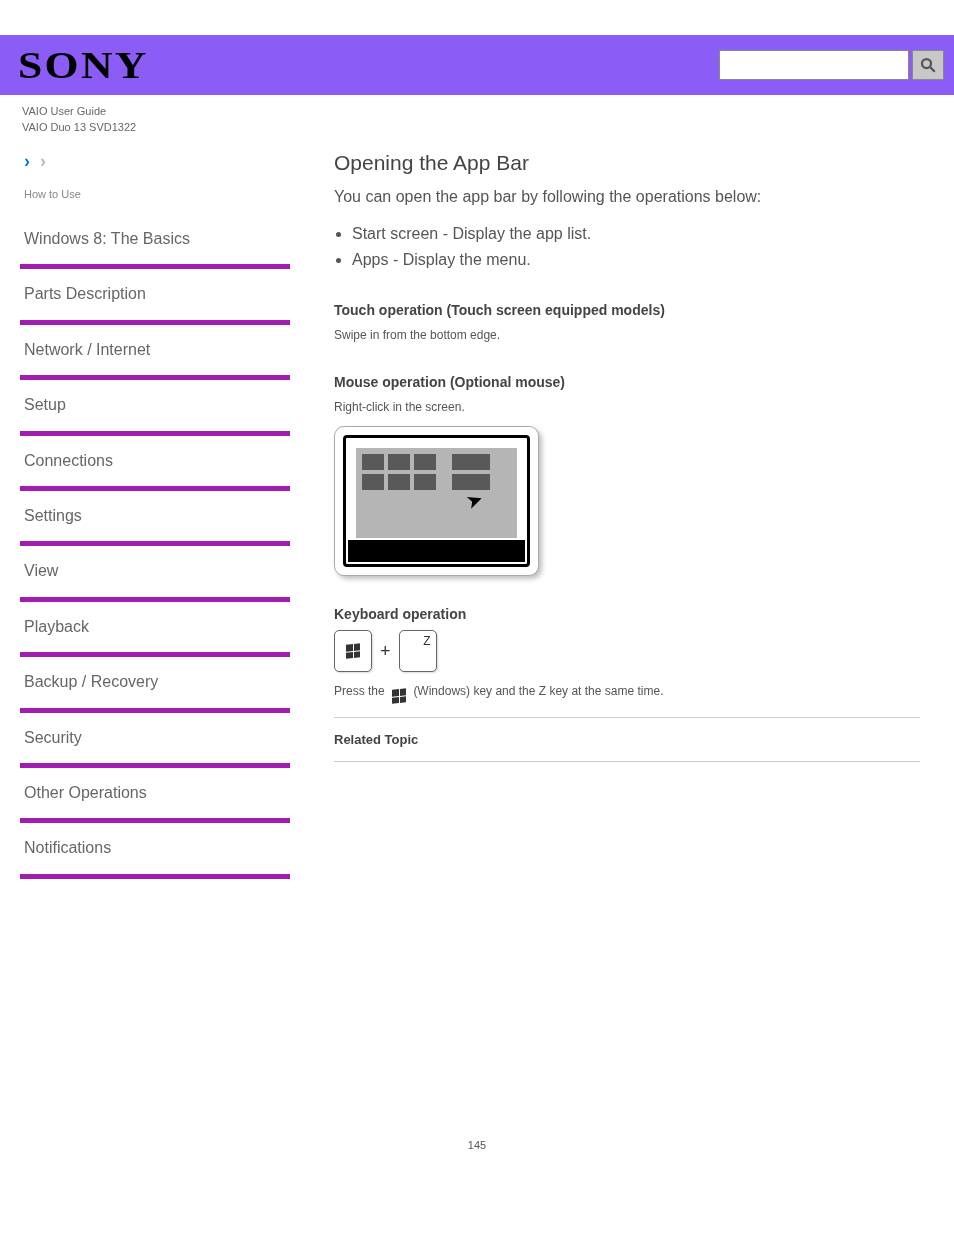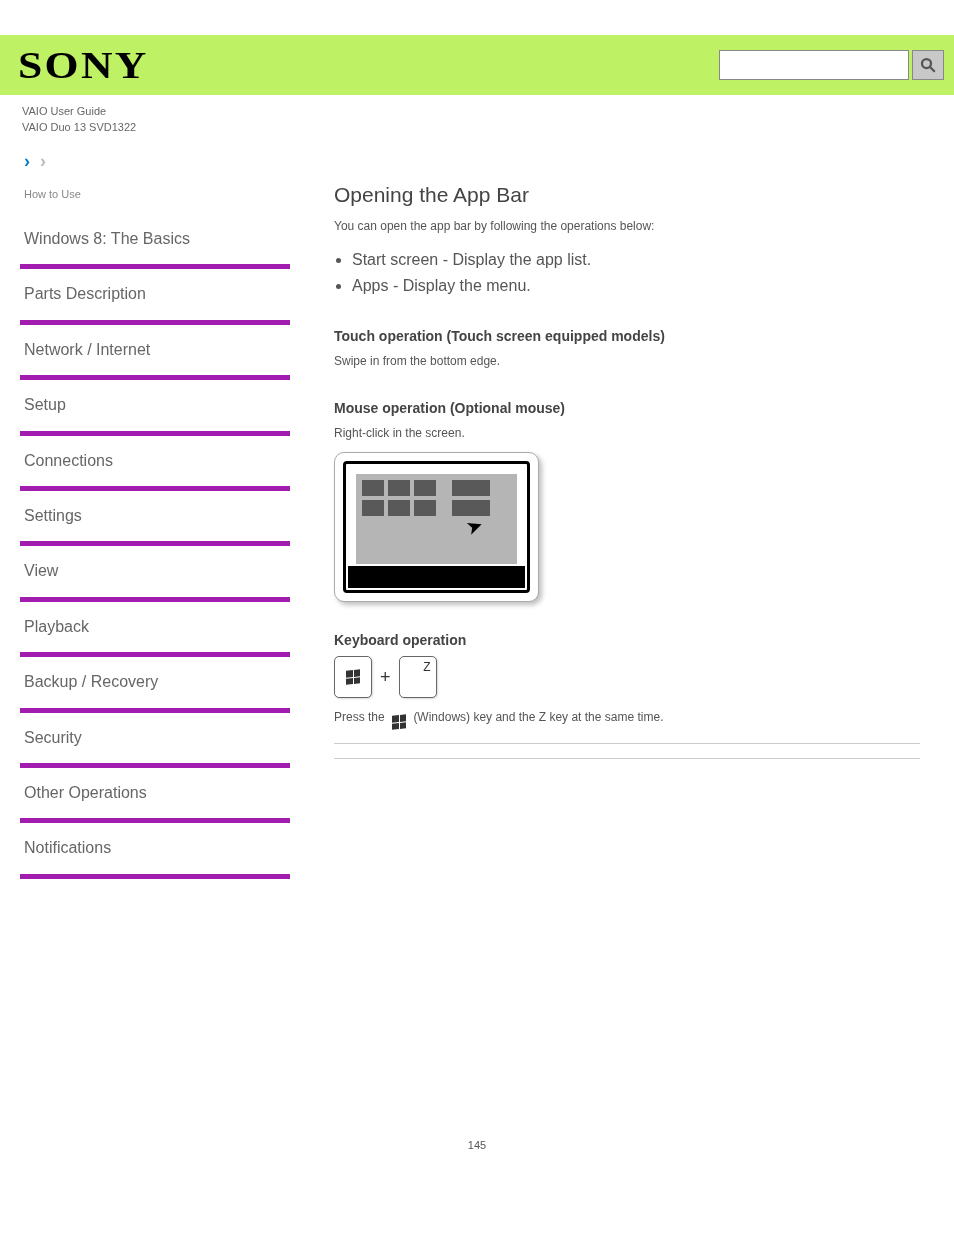--- a/index.html
+++ b/index.html
@@ -5,21 +5,21 @@
     * { margin: 0; padding: 0; box-sizing: border-box; }
     body {
       font-family: Arial, Helvetica, sans-serif;
       background: #fff;
       width: 954px;
       margin: 0 auto;
       font-size: 13px;
       color: #333;
     }
     .header-bar {
-      background: #bef264;
+      background: #8b5cf6;
       display: flex;
       align-items: center;
       justify-content: space-between;
       padding: 8px 10px 8px 18px;
       margin-top: 35px;
     }
     .sony-logo {
       font-family: "Times New Roman", serif;
       font-weight: bold;
       font-size: 38px;
@@ -98,24 +98,23 @@
     }
     .main {
       flex: 1;
       padding: 0 14px 0 24px;
     }
     .page-title {
       font-size: 21px;
       color: #444;
       margin-bottom: 10px;
       font-weight: normal;
-      margin-top: 32px;
     }
     .intro {
-      font-size: 12px;
+      font-size: 16px;
       color: #555;
       line-height: 1.5;
       margin-bottom: 12px;
     }
     .bullets {
       list-style: disc;
       padding-left: 18px;
       font-size: 16px;
       color: #555;
       line-height: 1.6;
@@ -348,18 +347,19 @@
             <span></span>
             <span></span>
             <span></span>
         </span>
       </span>
       <span> (Windows) key and the Z key at the same time.</span>
     </p>
 
     <hr class="divider">
 
+    <div class="related-h">Related Topic</div>
 
     <hr class="divider">
   </main>
 </div>
 
 <div class="page-num">145</div>
 
 </body></html>

